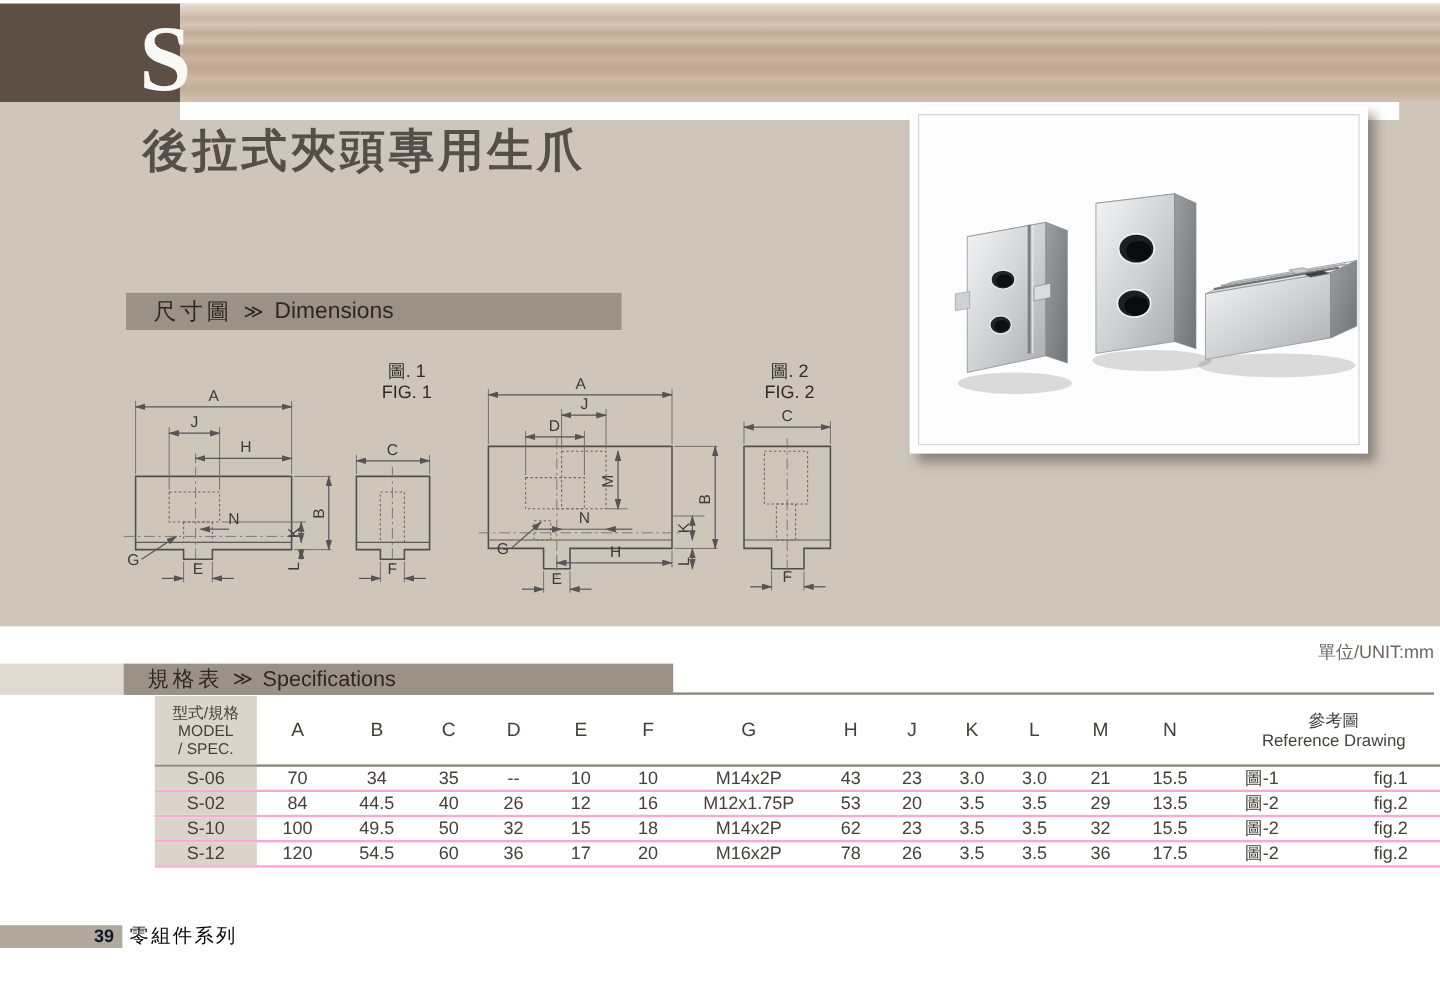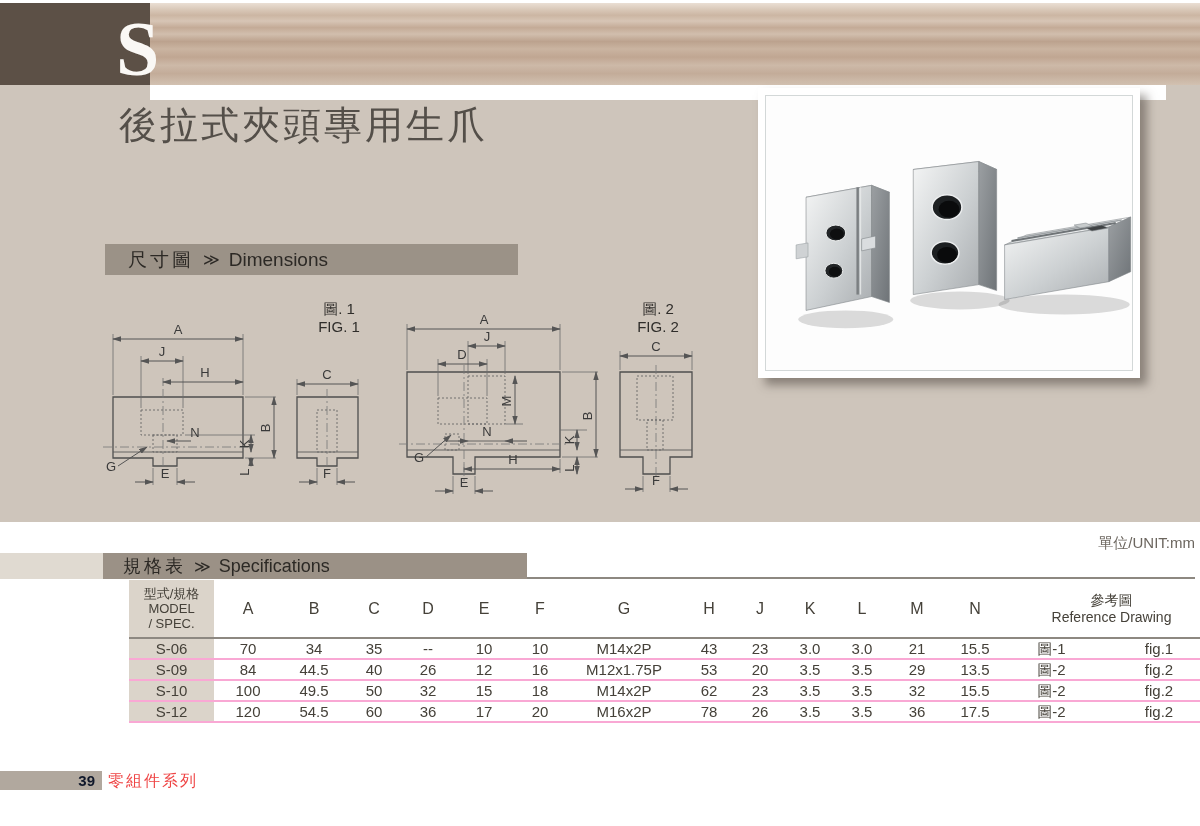--- a/index.html
+++ b/index.html
@@ -9,31 +9,31 @@
   .wood{position:absolute;left:150px;top:3px;width:1050px;height:82px;
     background:linear-gradient(180deg,#eadfd4 0%,#d9c8b8 8%,#ccb6a3 15%,#d7c5b5 22%,
       #c4ab97 30%,#d1bead 38%,#bca28e 47%,#cab4a1 56%,#c0a692 66%,#cdb9a8 76%,
       #c3ac99 86%,#d2c1b1 100%);}
   .darkbox{position:absolute;left:0;top:3px;width:150px;height:82px;background:#5c5046;}
   .whiteband{position:absolute;left:150px;top:85px;width:1016px;height:15px;background:#ffffff;}
   .s-init{position:absolute;left:116px;top:10px;font-family:"Liberation Serif",serif;
     font-size:78px;font-weight:bold;color:#faf8f5;line-height:1;z-index:3;}
   .title-en{position:absolute;left:155px;top:52px;font-family:"Liberation Serif",serif;
     font-weight:bold;font-size:27px;color:#594a40;white-space:nowrap;letter-spacing:.3px;z-index:2;}
-  .title-zh{position:absolute;left:119px;top:100px;font-size:38px;font-weight:normal;
+  .title-zh{position:absolute;left:119px;top:100px;font-size:38px;font-weight:bold;
     color:#544f49;letter-spacing:3px;}
   .photo-frame{position:absolute;left:758px;top:88px;width:382px;height:290px;background:#fff;
     box-shadow:7px 7px 9px rgba(70,62,55,.5);padding:7px;box-sizing:border-box;z-index:4;}
   .photo-inner{width:100%;height:100%;border:1px solid #d3d8d8;box-sizing:border-box;background:#fdfdfd;}
   .photo-inner svg{width:100%;height:100%;display:block;}
 
   .dims-bar{position:absolute;left:105px;top:244px;width:413px;height:31px;background:#9b9287;
     display:flex;align-items:center;gap:9px;padding-left:23px;box-sizing:border-box;
     color:#2c2925;font-size:19px;}
-  .specs-bar{position:absolute;left:103px;top:553px;width:424px;height:26px;background:#9b9186;
+  .specs-bar{position:absolute;left:103px;top:553px;width:458px;height:26px;background:#9b9186;
     display:flex;align-items:center;gap:8px;padding-left:20px;box-sizing:border-box;
     color:#2c2925;font-size:18px;z-index:2;}
   .bar-zh{letter-spacing:3px;}
   .bar-arrow{font-size:16px;}
   .left-stripe{position:absolute;left:0;top:553px;width:103px;height:26px;background:#e0dad1;}
   .unit-note{position:absolute;left:1080px;top:534px;width:115px;text-align:right;
     font-size:15px;color:#6c665f;}
   .table-top-line{position:absolute;left:105px;top:577px;width:1090px;height:2px;background:#8d8881;}
 
   .draw{position:absolute;left:95px;top:300px;z-index:1;}
@@ -54,21 +54,21 @@
   .model-h{background:#dbd4ca;align-self:stretch;display:flex;flex-direction:column;
     justify-content:center;text-align:center;font-size:13px;line-height:15px;}
   .ref-h{grid-column:span 2;text-align:center;font-size:14px;line-height:17px;}
   .t-row{height:19px;border-bottom:2px solid #f9a8d4;font-size:15px;}
   .td{text-align:center;line-height:19px;}
   .td.model{background:#dbd4ca;height:19px;}
 
   .footer-bar{position:absolute;left:0;top:771px;width:102px;height:19px;background:#b1a89e;
     color:#0f172a;font-size:15px;font-weight:bold;text-align:right;line-height:19px;
     padding-right:7px;box-sizing:border-box;}
-  .footer-series{position:absolute;left:108px;top:771px;font-size:16px;color:#ef4444;
+  .footer-series{position:absolute;left:108px;top:771px;font-size:16px;color:#000000;
     line-height:19px;letter-spacing:2px;}
 </style>
 </head>
 <body>
 
 <div class="page">
   <div class="bg-beige"></div>
   <div class="wood"></div>
   <div class="darkbox"></div>
   <div class="whiteband"></div>
@@ -298,21 +298,21 @@
           <div class="td">43</div>
           <div class="td">23</div>
           <div class="td">3.0</div>
           <div class="td">3.0</div>
           <div class="td">21</div>
           <div class="td">15.5</div>
           <div class="td">圖-1</div>
           <div class="td">fig.1</div>
         </div>
         <div class="grid t-row">
-          <div class="td model">S-09</div>
+          <div class="td model">S-02</div>
           <div class="td">84</div>
           <div class="td">44.5</div>
           <div class="td">40</div>
           <div class="td">26</div>
           <div class="td">12</div>
           <div class="td">16</div>
           <div class="td">M12x1.75P</div>
           <div class="td">53</div>
           <div class="td">20</div>
           <div class="td">3.5</div>

